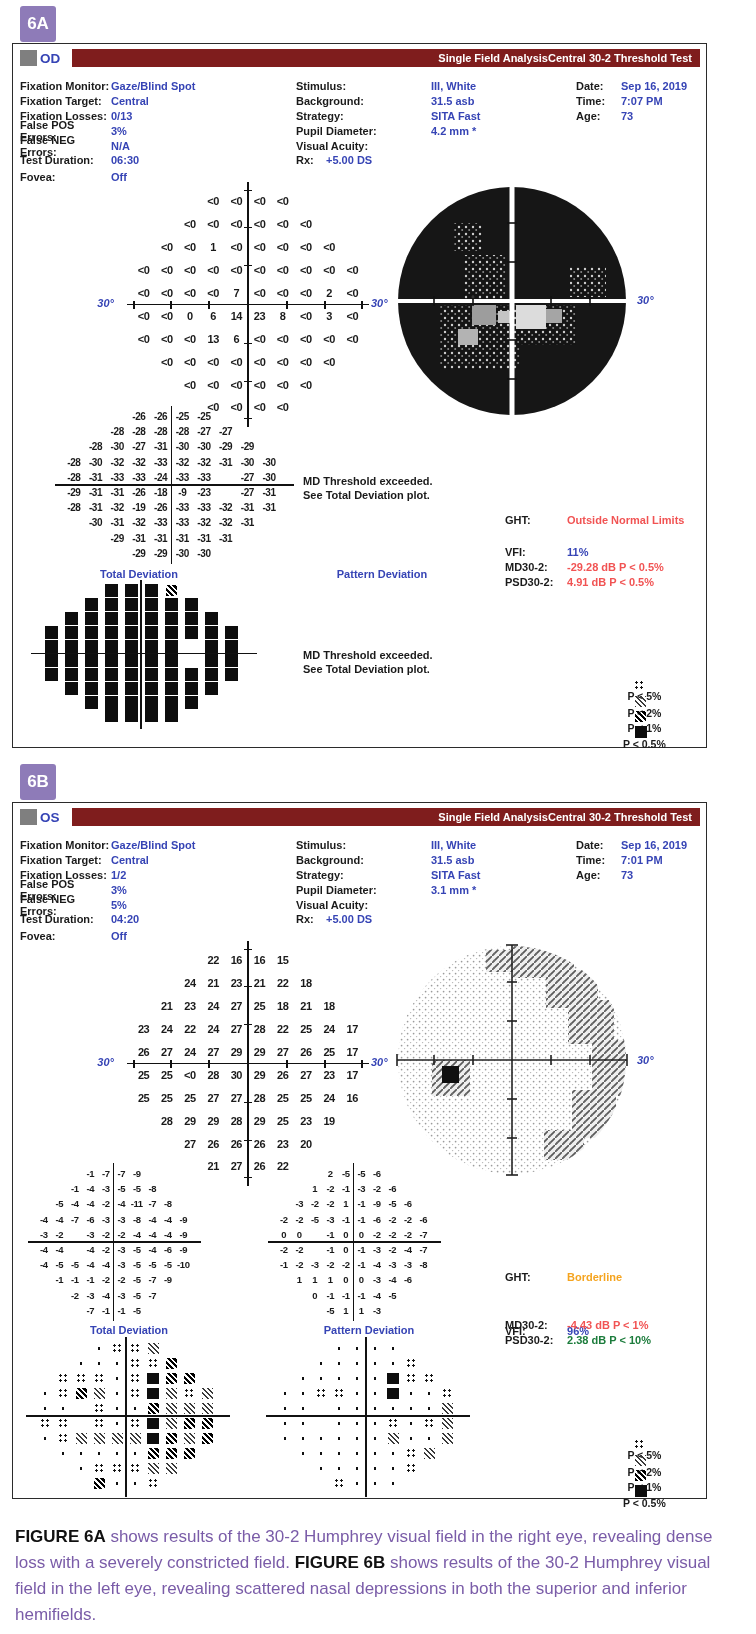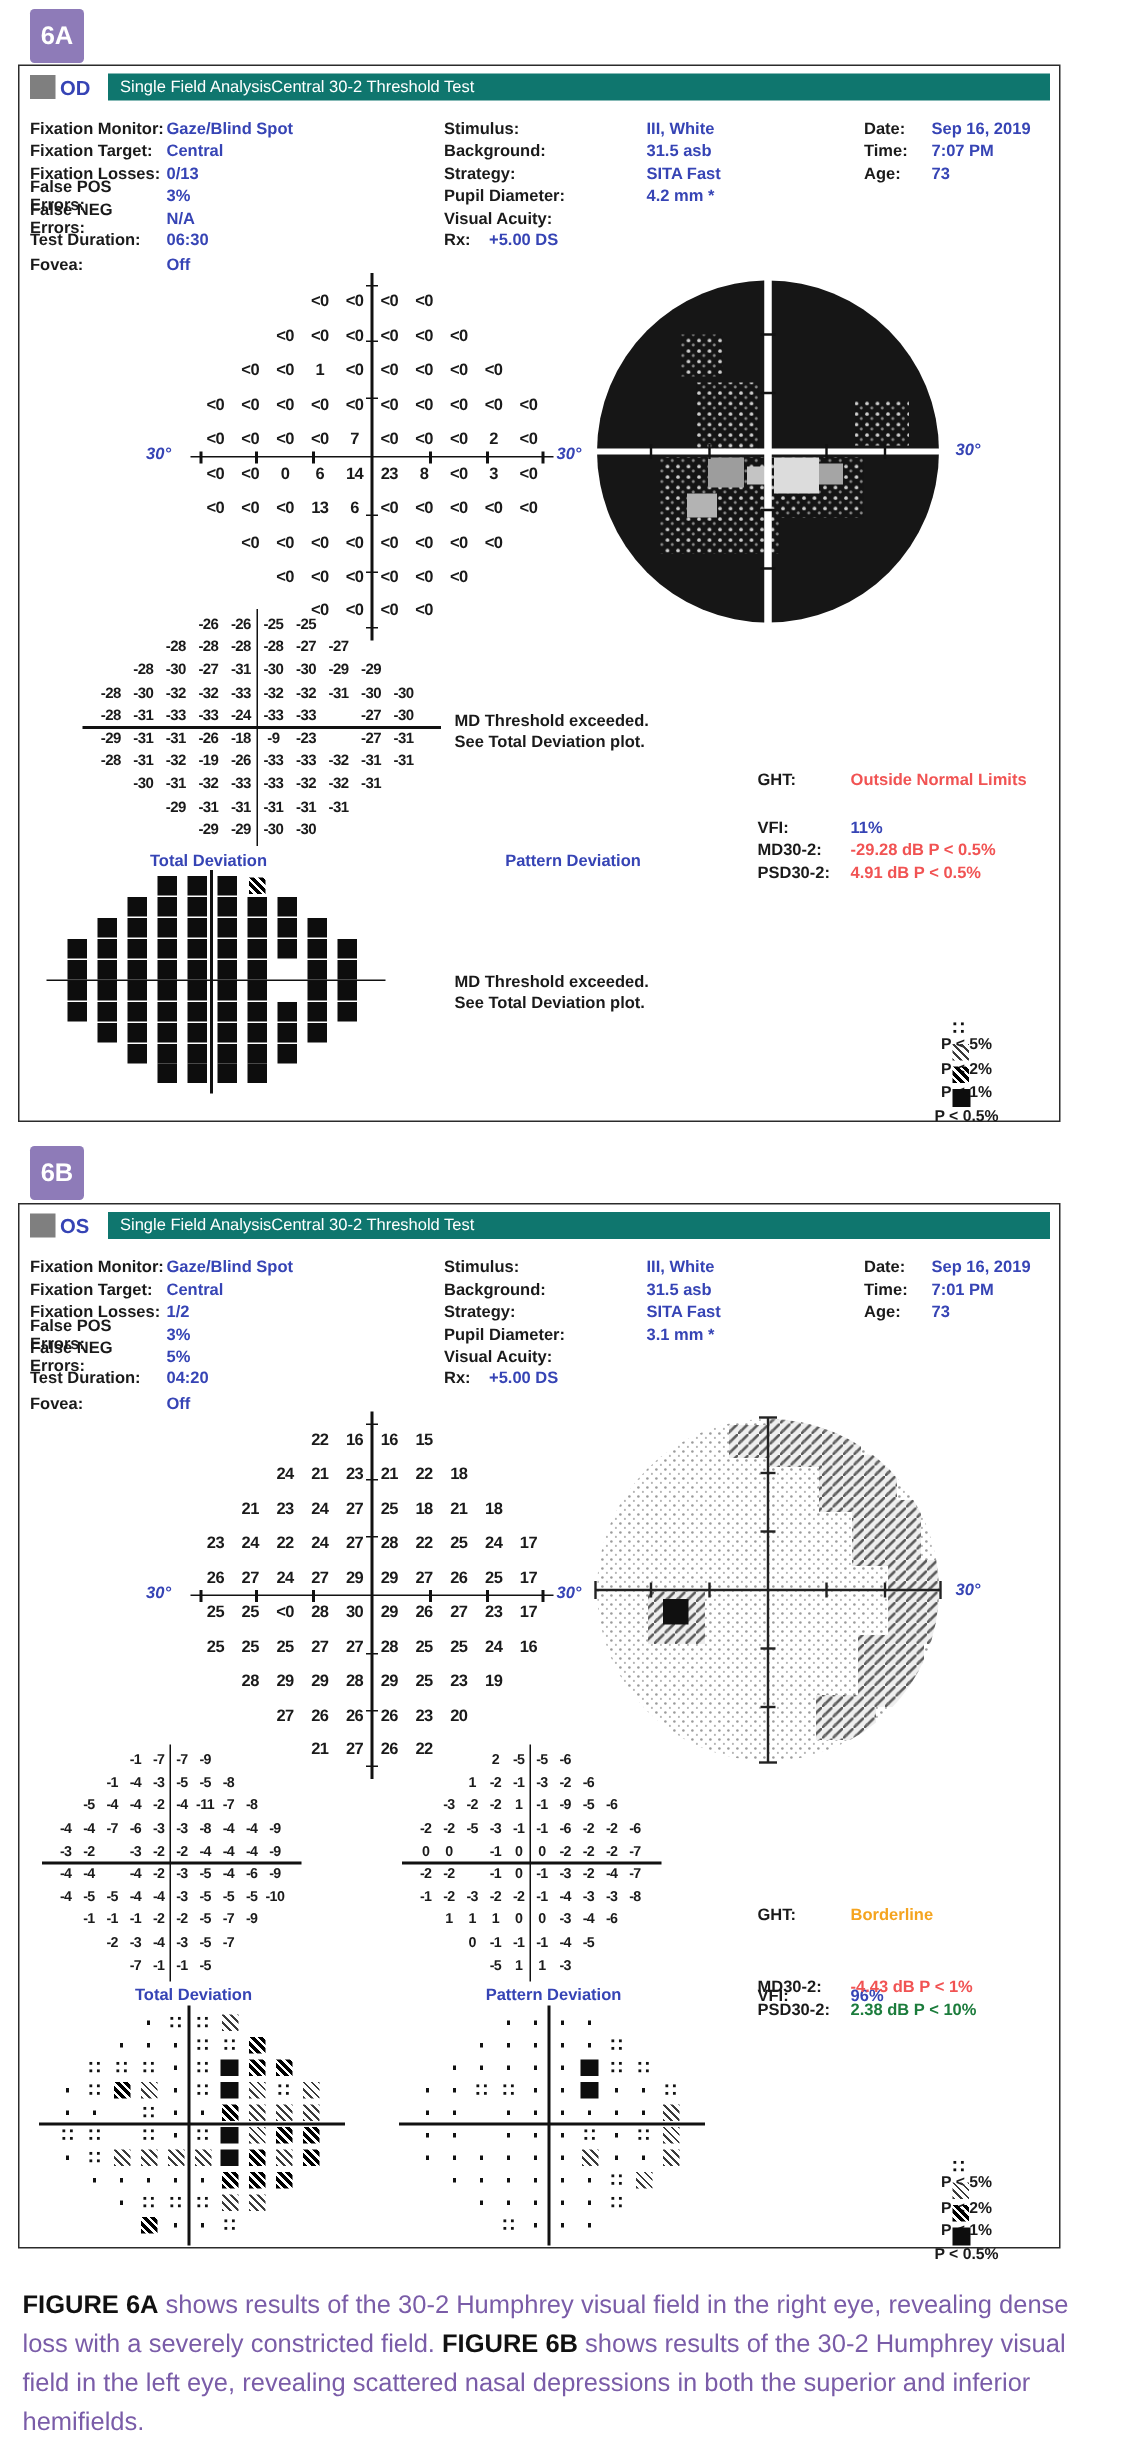--- a/index.html
+++ b/index.html
@@ -4,22 +4,22 @@
 <style>
   html,body{margin:0;padding:0;background:#fff;}
   #page{position:relative;width:756px;height:1634px;background:#fff;overflow:hidden;
         font-family:"Liberation Sans",sans-serif;color:#1a1a1a;}
   .figbox{position:absolute;left:20px;width:36px;height:36px;background:#8e7bb8;border-radius:3px;
           color:#fff;font-weight:bold;font-size:17px;display:flex;align-items:center;justify-content:center;}
   .panel{position:absolute;left:12px;width:695px;border:1.6px solid #2b2b2b;background:#fff;box-sizing:border-box;}
   .hdr-square{position:absolute;left:7px;top:6px;width:17px;height:16px;background:#7f7f7f;}
   .eye{position:absolute;left:27px;top:5px;width:30px;height:18px;color:#3644b5;font-weight:bold;font-size:13.5px;
        display:flex;align-items:center;}
-  .hdr-bar{position:absolute;left:59px;top:5px;width:628px;height:18px;background:#0f766e;color:#fff;
-           font-weight:normal;font-size:11px;display:flex;align-items:center;justify-content:flex-start;
+  .hdr-bar{position:absolute;left:59px;top:5px;width:628px;height:18px;background:#7f1d1d;color:#fff;
+           font-weight:bold;font-size:11px;display:flex;align-items:center;justify-content:flex-end;
            padding:0 8px;box-sizing:border-box;}
   .pcol{position:absolute;top:35px;font-size:11px;}
   .prow{height:14.8px;display:flex;align-items:center;}
   .plab{display:inline-block;font-weight:bold;color:#1a1a1a;flex:none;}
   .pval{font-weight:bold;color:#3644b5;white-space:nowrap;}
   .grid{position:absolute;display:grid;grid-template-columns:repeat(10,var(--cw));grid-auto-rows:var(--ch);font-weight:bold;}
   .ncell{display:flex;align-items:center;justify-content:center;letter-spacing:-0.4px;white-space:nowrap;}
   .pcell{display:flex;align-items:center;justify-content:center;}
   .vax{position:absolute;left:calc(50% - 0.8px);top:-8px;bottom:-8px;width:1.6px;background:#111;}
   .hax{position:absolute;top:calc(50% - 0.8px);left:-5px;right:-5px;height:1.6px;background:#111;}

